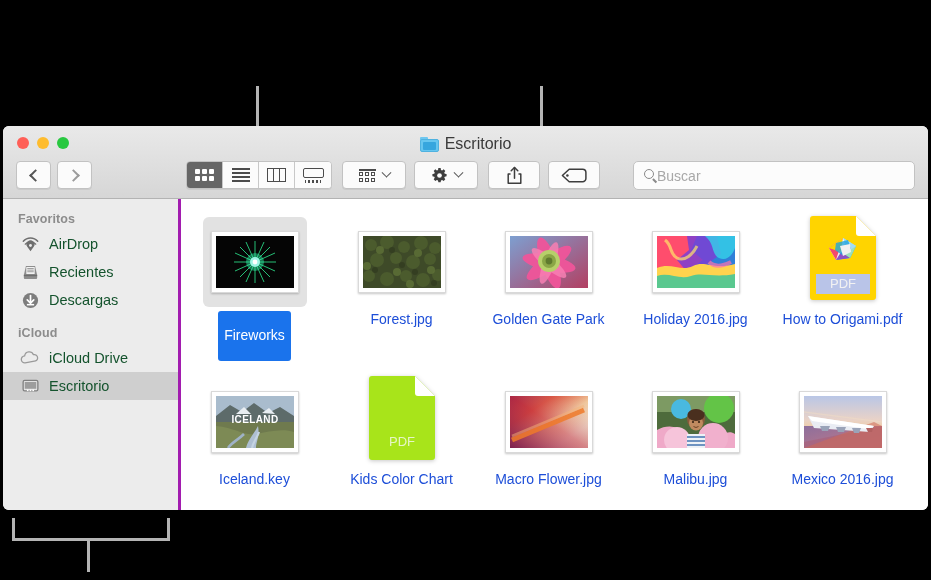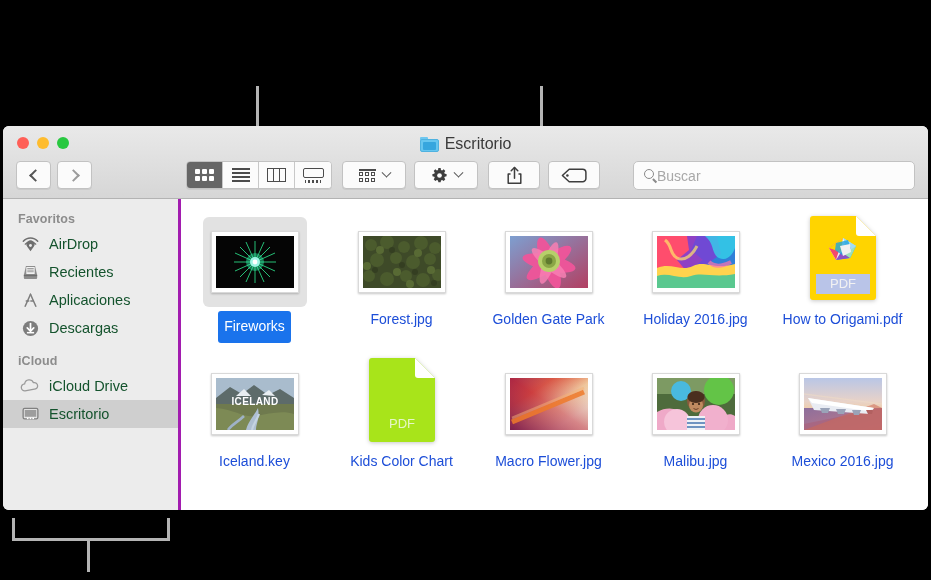--- a/index.html
+++ b/index.html
@@ -180,21 +180,21 @@
   .photo {
     background: #fff; padding: 4px;
     border: 1px solid #d9d9d9;
     box-shadow: 0 1px 2px rgba(0,0,0,.22);
   }
   .photo .img { width: 78px; height: 52px; display: block; }
   .cap {
     margin-top: 4px; font-size: 14px; color: #1d4ed8;
     text-align: center; line-height: 1.25; max-width: 140px;
   }
-  .cap.selected { background: #1a73ec; color: #fff; border-radius: 3px; padding: 7px 6px; }
+  .cap.selected { background: #1a73ec; color: #fff; border-radius: 3px; padding: 16px 6px; }
 
   
   .docicon { width: 66px; height: 92px; position: relative; filter: drop-shadow(0 1px 2px rgba(0,0,0,.22)); }
 </style>
 </head>
 <body>
 
 <div id="stage">
 
   <div class="callout" style="left:256px; top:86px; width:3px; height:58px;"></div>
@@ -360,30 +360,20 @@
                 <rect x="6.6" y="5.3" width="6.8" height="1"></rect>
                 <rect x="6.6" y="7.0" width="6.8" height="1"></rect>
                 <rect x="6.6" y="8.7" width="6.8" height="1"></rect>
               </g>
               <rect x="3" y="12.4" width="14" height="1.5" fill="#6d6d6d"></rect>
             </svg>
           </span>
           <span class="sb-label">Recientes</span>
         </div>
 
-        <div class="sb-item">
-          <span class="sb-ic">
-            <svg width="19" height="19" viewBox="0 0 20 20">
-              <path d="M10 3.4 15.6 16" fill="none" stroke="#7d7d7d" stroke-width="1.6" stroke-linecap="round"></path>
-              <path d="M10 3.4 4.4 16" fill="none" stroke="#7d7d7d" stroke-width="1.6" stroke-linecap="round"></path>
-              <path d="M5.6 10.6h8.8" fill="none" stroke="#7d7d7d" stroke-width="1.6" stroke-linecap="round" stroke-dasharray="2.6 2.2"></path>
-            </svg>
-          </span>
-          <span class="sb-label">Aplicaciones</span>
-        </div>
 
         <div class="sb-item">
           <span class="sb-ic">
             <svg width="19" height="19" viewBox="0 0 20 20">
               <circle cx="10" cy="10" r="8" fill="#7d7d7d"></circle>
               <path d="M10 4.8v7.6" stroke="#fff" stroke-width="1.8" stroke-linecap="round" fill="none"></path>
               <path d="M6.6 9.4 10 12.8l3.4-3.4" stroke="#fff" stroke-width="1.8" stroke-linecap="round" stroke-linejoin="round" fill="none"></path>
               <rect x="6.2" y="13.6" width="7.6" height="1.6" fill="#fff"></rect>
             </svg>
           </span>

